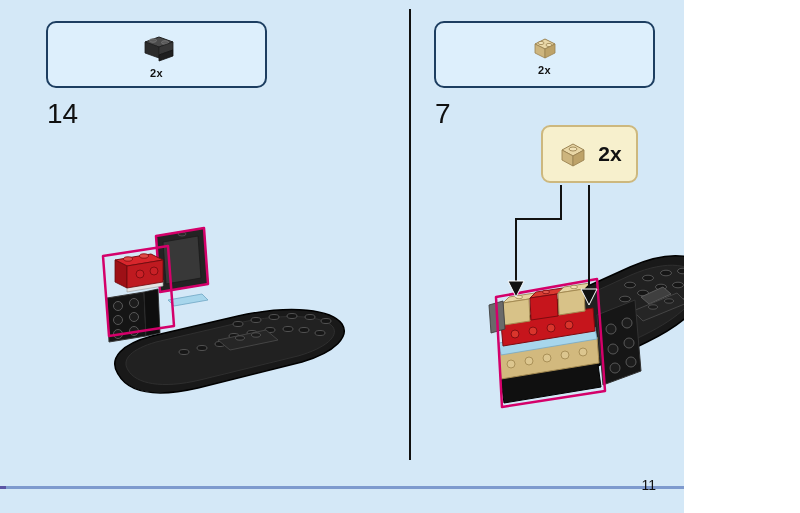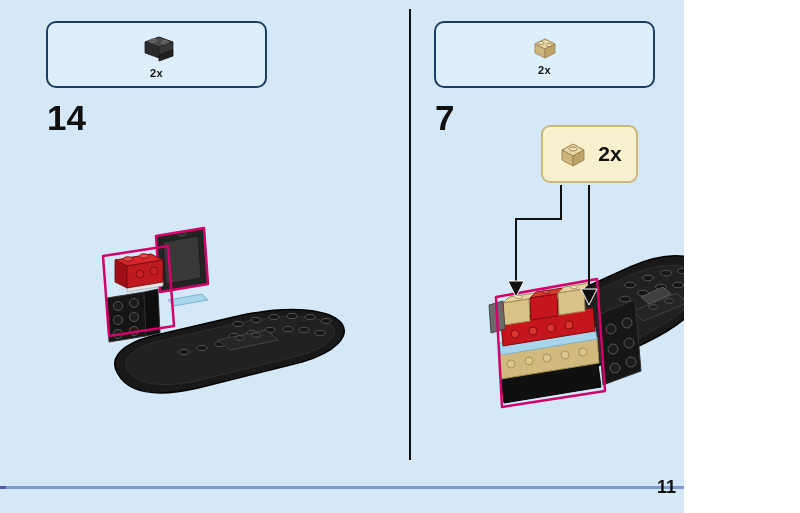--- a/index.html
+++ b/index.html
@@ -11,42 +11,42 @@
   }
   .parts-box {
     position:absolute; width:221px; height:67px;
     background:#ddeffc; border:2px solid #1d3e61; border-radius:10px;
     display:flex; flex-direction:column; align-items:center; justify-content:center; gap:1px;
   }
   .pb-left  { left:46px;  top:21px; }
   .pb-right { left:434px; top:21px; }
   .parts-count { font-size:11px; font-weight:bold; letter-spacing:0.5px; }
   .step-num {
-    position:absolute; font-size:35px; font-weight:700; color:#101010;
+    position:absolute; font-size:28px; font-weight:400; color:#101010;
   }
   .sn-14 { left:47px;  top:98px; }
   .sn-15 { left:435px; top:98px; }
   .divider {
     position:absolute; left:409px; top:9px; width:2px; height:451px; background:#101010;
   }
   .callout {
     position:absolute; left:541px; top:125px; width:97px; height:58px;
     background:#f7f0cd; border:2px solid #cdb87e; border-radius:9px;
     display:flex; align-items:center; justify-content:center; gap:9px; z-index:3;
   }
   .callout-count { font-size:21px; font-weight:800; }
   .illu { position:absolute; overflow:visible; }
   .illu-left  { left:88px;  top:212px; }
   .illu-right { left:425px; top:115px; }
   .footer-line {
     position:absolute; left:0; top:486px; width:747px; height:3px;
     background:linear-gradient(90deg,#5b55a5 0 6px,#7e9ace 6px);
   }
   .page-num {
-    position:absolute; right:8px; top:477px; font-size:18px; font-weight:bold;
+    position:absolute; right:28px; top:477px; font-size:14px; font-weight:normal;
   }
 </style>
 </head>
 <body>
 
 <div class="page">
 
   <div class="parts-box pb-left">
     <svg width="44" height="36" viewBox="0 0 44 36">
       <polygon points="10,12 24,7 38,12 24,17" fill="#4a4a4a" stroke="#1f1f1f" stroke-width="1"></polygon>

